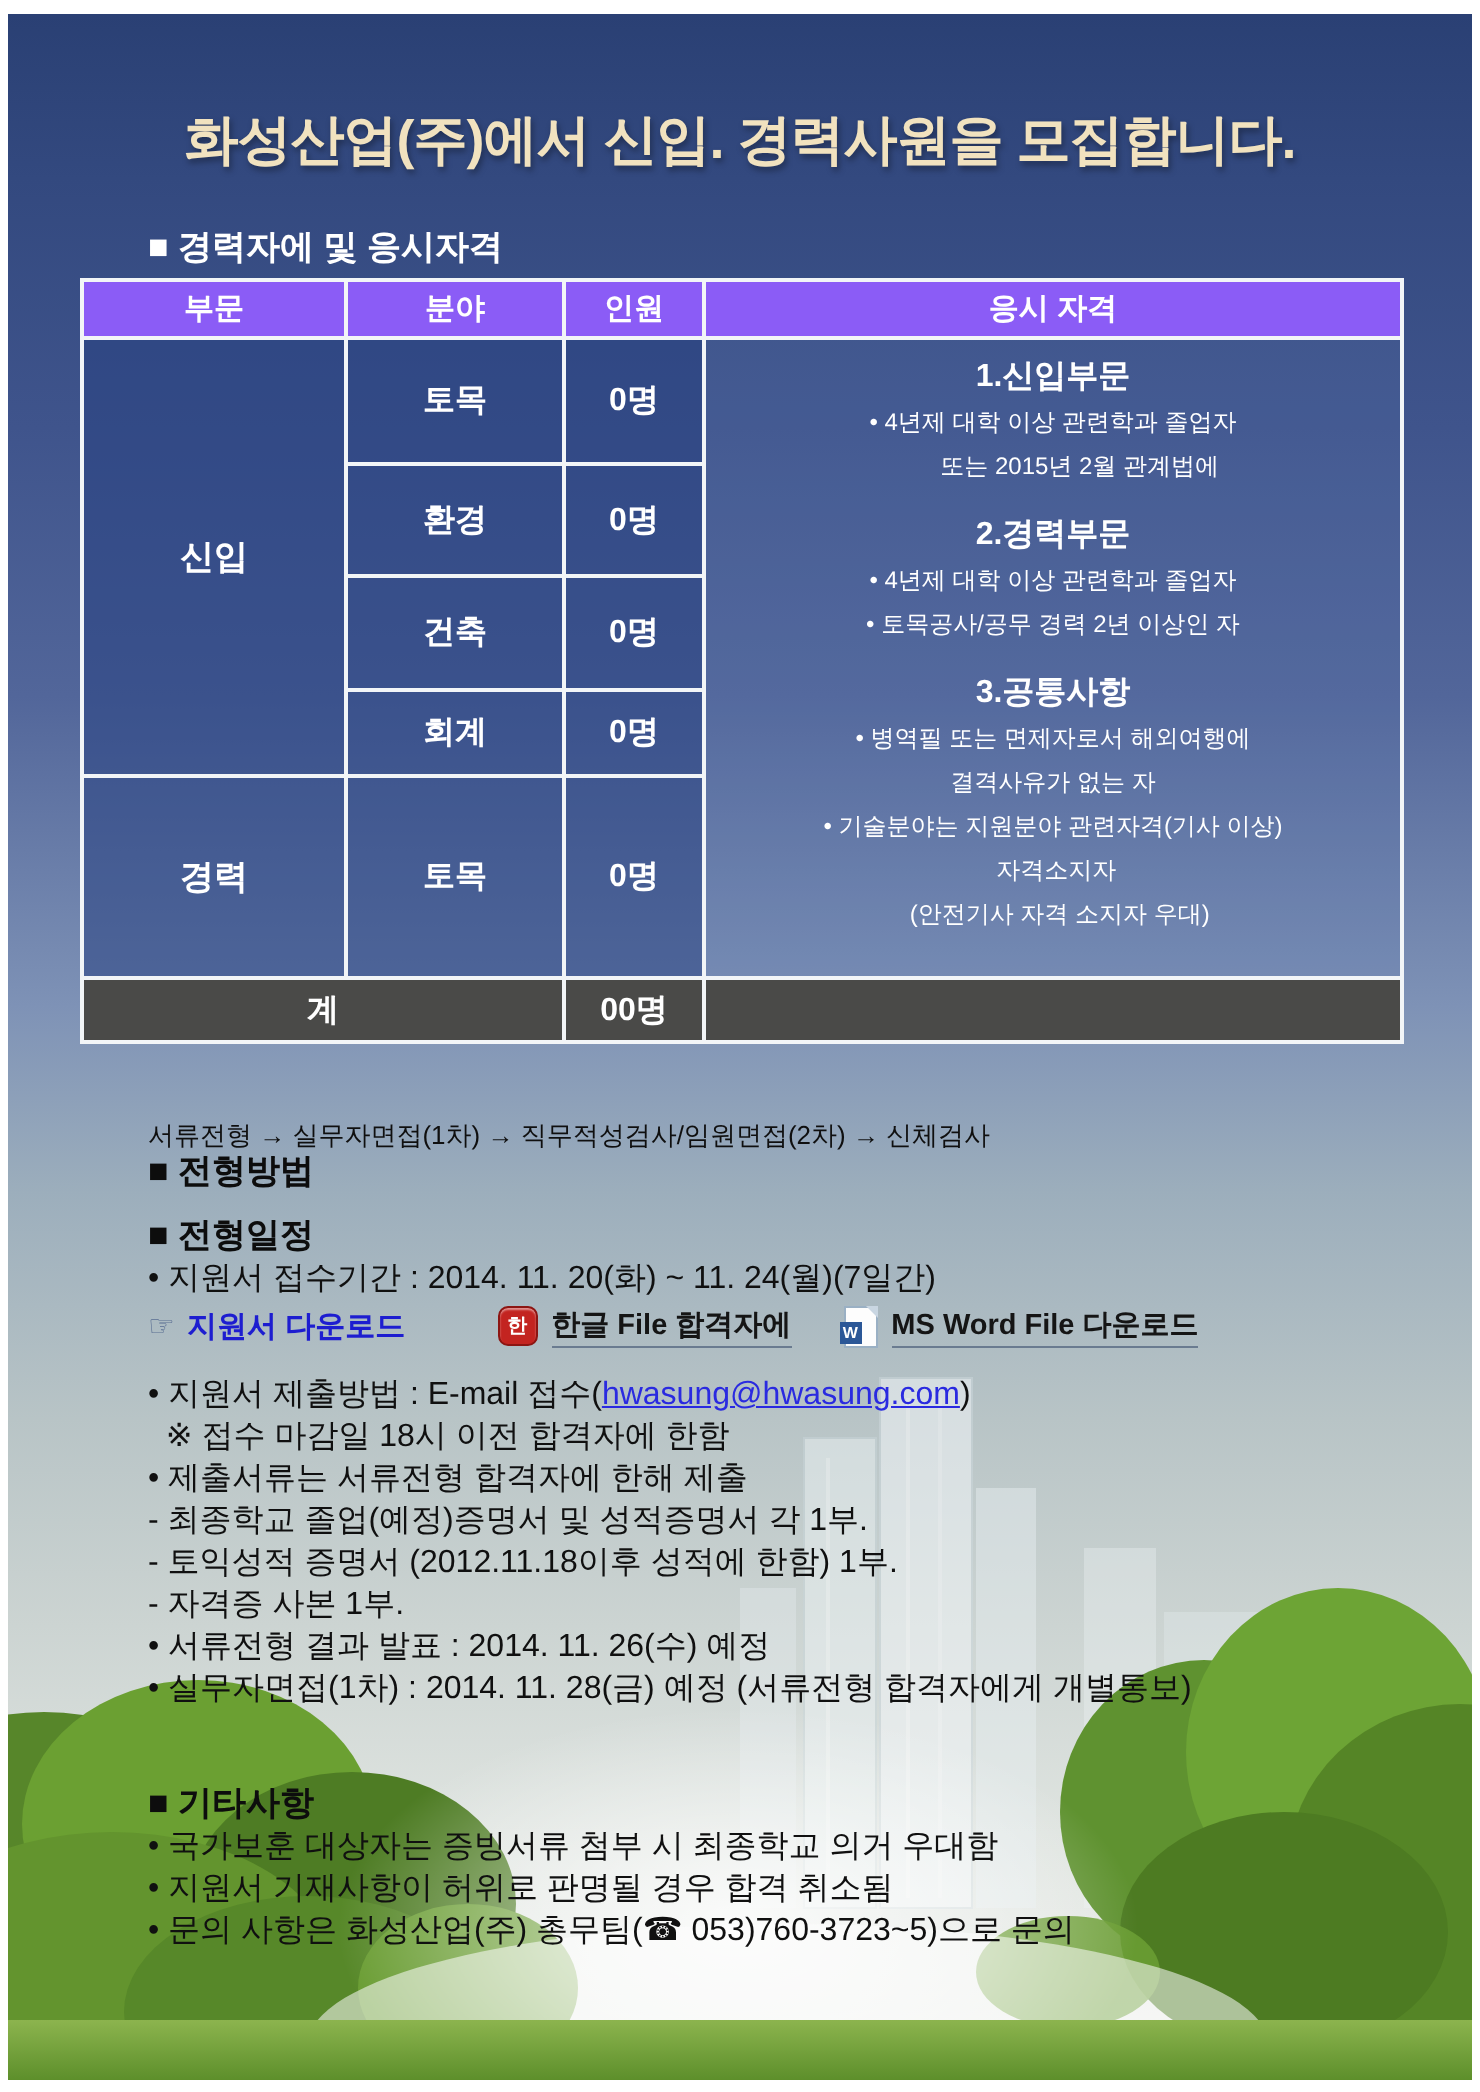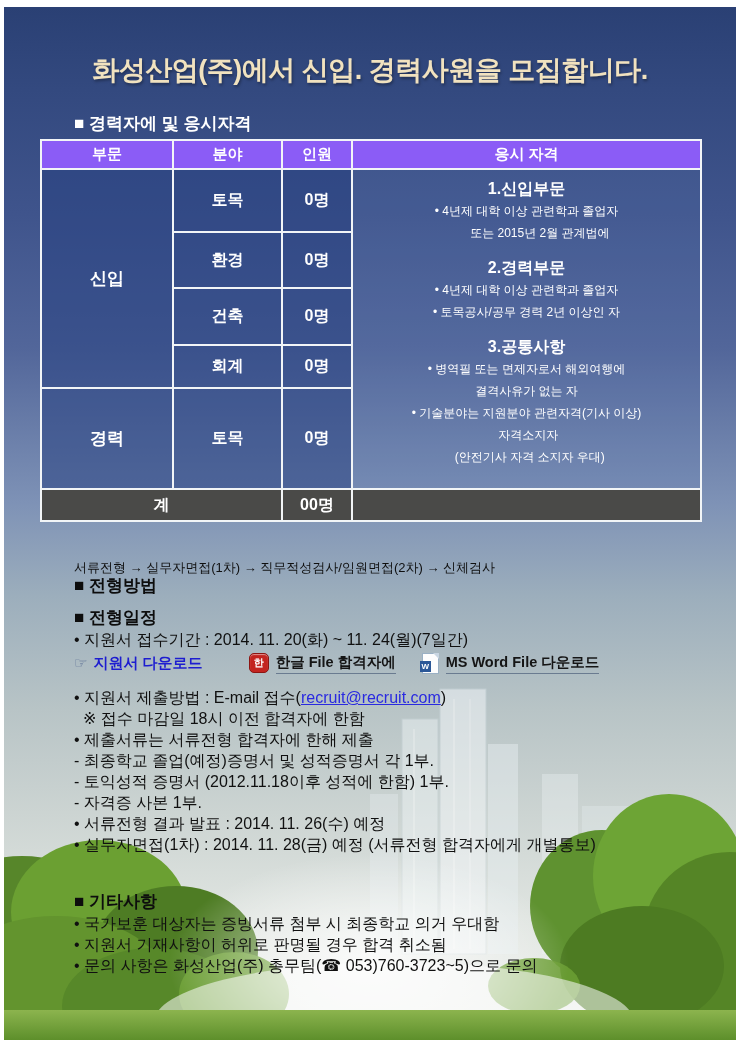--- a/index.html
+++ b/index.html
@@ -215,21 +215,21 @@
       </a>
       <a class="dl-item dl-word">
         <span class="word-icon">
             <span class="w-box">W</span>
           </span>
         <span class="lbl">MS Word File 다운로드</span>
       </a>
     </div>
 
     <div class="block" style="top:687px;left:74px;width:620px;">
-      <div class="body-line"><span>• 지원서 제출방법 : E-mail 접수(</span><a class="email-link">recruit@recruit.com</a><span>)</span></div>
+      <div class="body-line"><span>• 지원서 제출방법 : E-mail 접수(</span><a class="email-link">hwasung@hwasung.com</a><span>)</span></div>
       <div class="body-line">  ※ 접수 마감일 18시 이전 합격자에 한함</div>
       <div class="body-line">• 제출서류는 서류전형 합격자에 한해 제출</div>
       <div class="body-line">- 최종학교 졸업(예정)증명서 및 성적증명서 각 1부.</div>
       <div class="body-line">- 토익성적 증명서 (2012.11.18이후 성적에 한함) 1부.</div>
       <div class="body-line">- 자격증 사본 1부.</div>
       <div class="body-line">• 서류전형 결과 발표 : 2014. 11. 26(수) 예정</div>
       <div class="body-line">• 실무자면접(1차) : 2014. 11. 28(금) 예정 (서류전형 합격자에게 개별통보)</div>
     </div>
 
     <div class="sec-label dark" style="top:890px;left:74px;">■ 기타사항</div>

